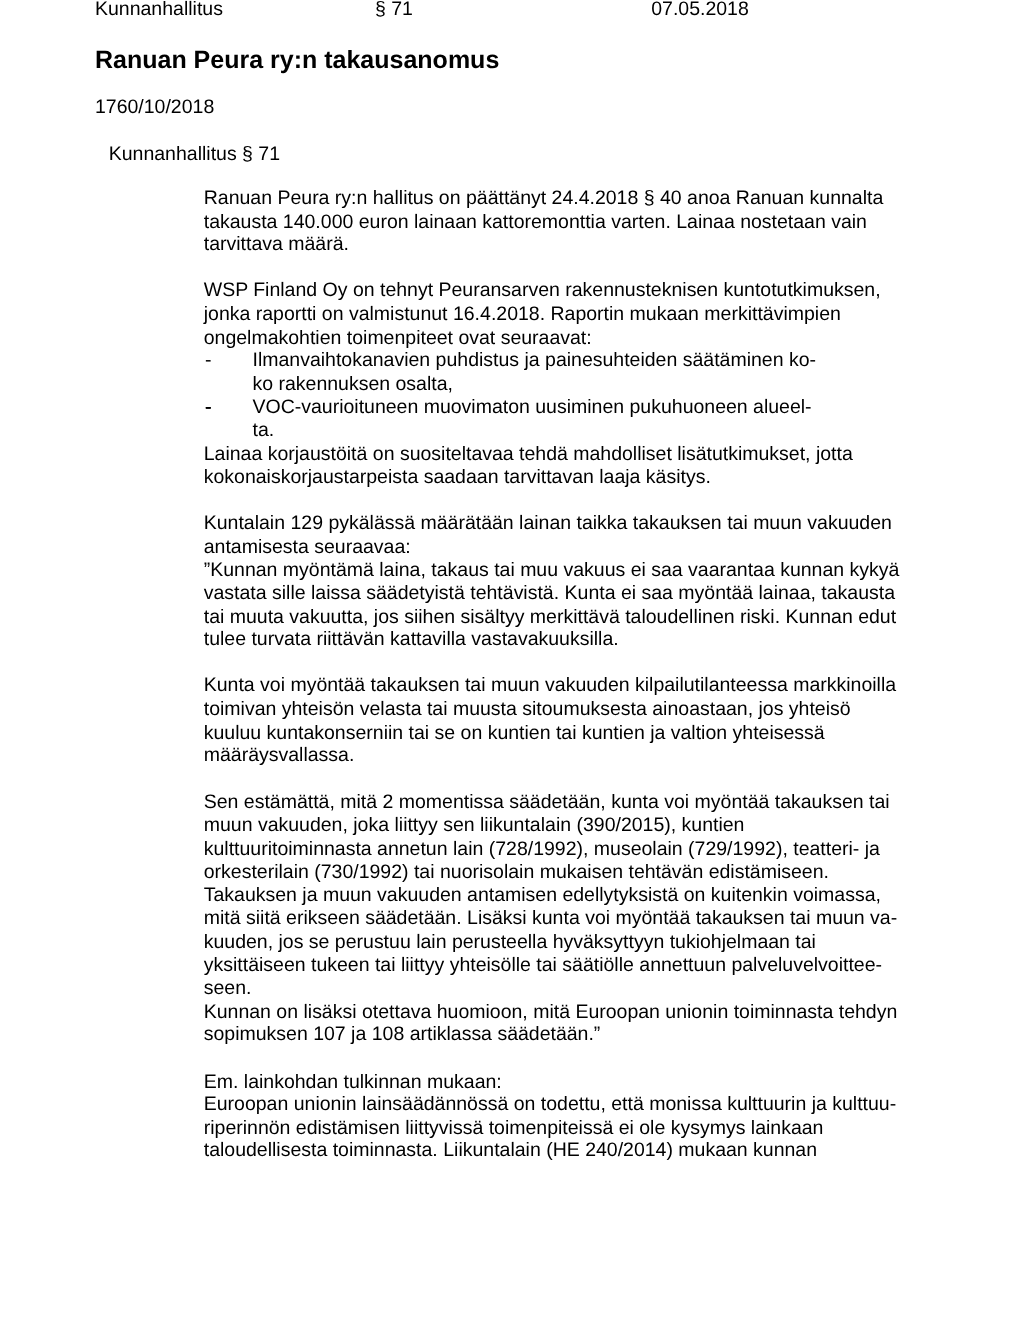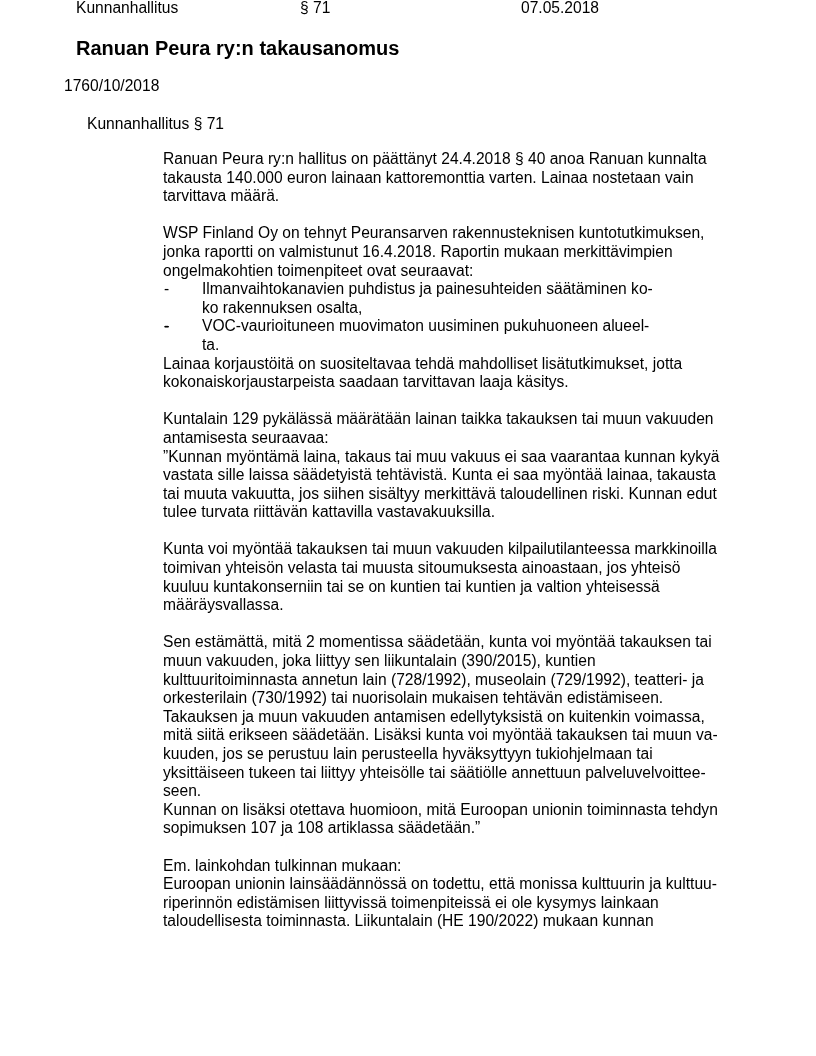--- a/index.html
+++ b/index.html
@@ -5,21 +5,21 @@
   html, body { margin: 0; padding: 0; background: #ffffff; }
   body {
     width: 816px; height: 1056px; overflow: hidden; position: relative;
     font-family: "Liberation Sans", sans-serif; color: #000; font-size: 15.6px;
   }
   .hdr { position: absolute; top: -2px; font-size: 15.6px; line-height: 19px; }
   .h-org { left: 76px; }
   .h-sec { left: 300px; }
   .h-date { left: 521px; }
   .title { position: absolute; left: 76px; top: 37px; font-weight: bold; font-size: 20px; line-height: 22px; }
-  .docnum { position: absolute; left: 64px; top: 76px; line-height: 19px; text-align: center; }
+  .docnum { position: absolute; left: 76px; top: 76px; line-height: 19px; text-align: center; }
   .secref { position: absolute; left: 87px; top: 114px; line-height: 19px; }
   .body { position: absolute; left: 163px; top: 150px; width: 590px; line-height: 18.6px; }
   .body p { margin: 0 0 18.6px 0; white-space: pre-line; }
   .body p.tight { margin-bottom: 0; }
   ul.bl { list-style: none; margin: 0; padding: 0; }
   ul.bl li { position: relative; padding-left: 39px; width: 470px; }
   ul.bl li .dash { position: absolute; left: 1px; top: 0; }
 </style>
 </head>
 <body>
@@ -68,14 +68,14 @@
 Takauksen ja muun vakuuden antamisen edellytyksistä on kuitenkin voimassa,
 mitä siitä erikseen säädetään. Lisäksi kunta voi myöntää takauksen tai muun va-
 kuuden, jos se perustuu lain perusteella hyväksyttyyn tukiohjelmaan tai
 yksittäiseen tukeen tai liittyy yhteisölle tai säätiölle annettuun palveluvelvoittee-
 seen.
 Kunnan on lisäksi otettava huomioon, mitä Euroopan unionin toiminnasta tehdyn
 sopimuksen 107 ja 108 artiklassa säädetään.”</p>
   <p>Em. lainkohdan tulkinnan mukaan:
 Euroopan unionin lainsäädännössä on todettu, että monissa kulttuurin ja kulttuu-
 riperinnön edistämisen liittyvissä toimenpiteissä ei ole kysymys lainkaan
-taloudellisesta toiminnasta. Liikuntalain (HE 190/2022) mukaan kunnan</p>
+taloudellisesta toiminnasta. Liikuntalain (HE 240/2014) mukaan kunnan</p>
 </div>
 
 </body></html>

